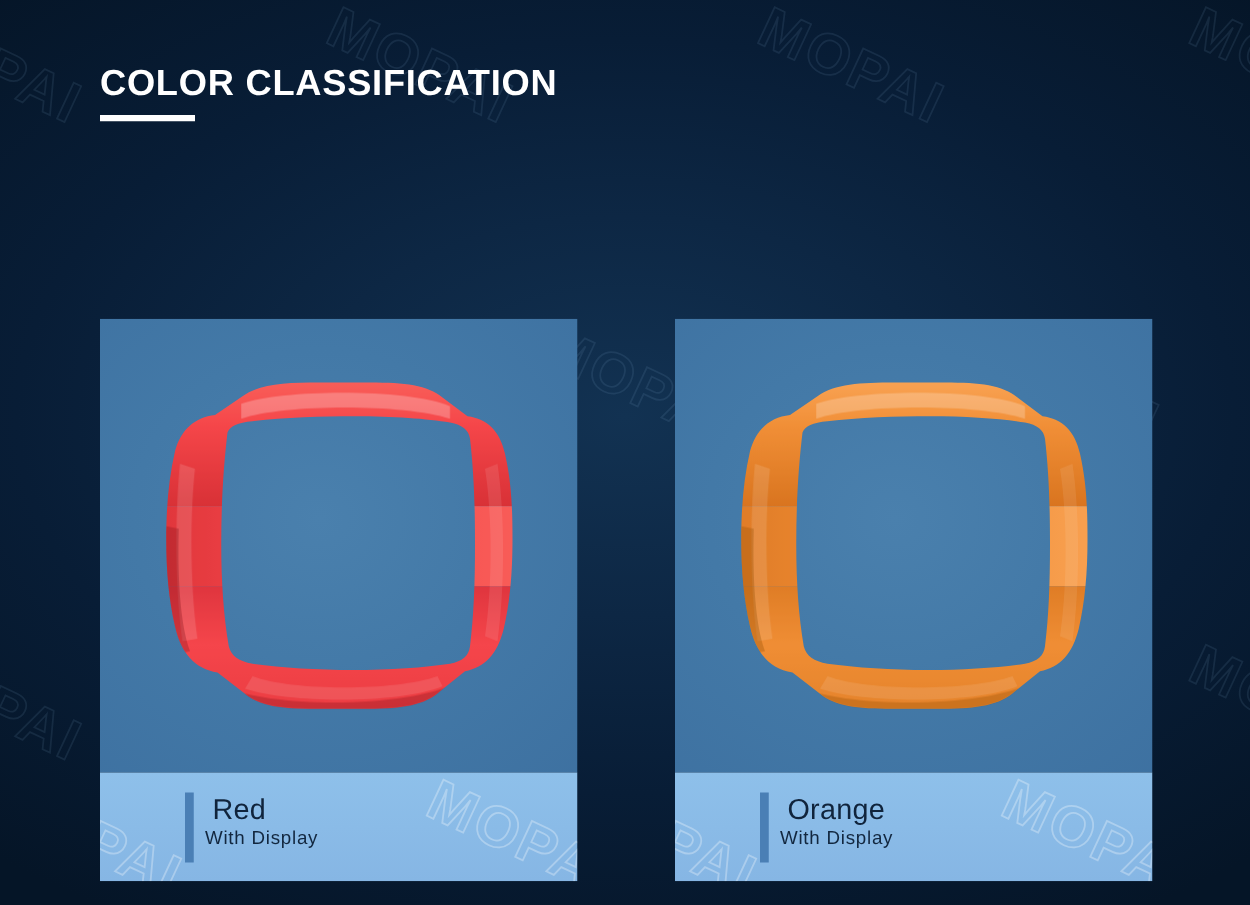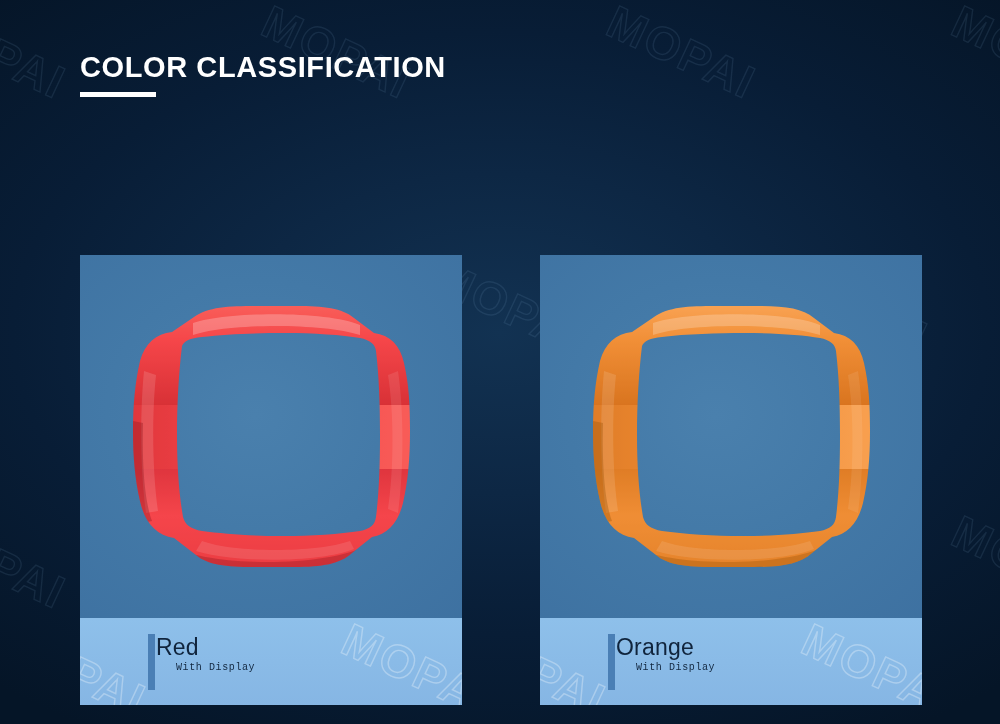--- a/index.html
+++ b/index.html
@@ -125,32 +125,32 @@
     position: absolute;
     left: 68px;
     top: 16px;
     width: 7px;
     height: 56px;
     background: #4a7fb5;
     z-index: 3;
   }
   .cap-title {
     margin: 0;
-    padding-left: 8px;
+    padding-left: 22px;
     font-size: 23px;
     font-weight: 400;
     color: #10243c;
     line-height: 1.12;
     letter-spacing: 0.2px;
   }
   .cap-sub {
-    margin: 1px 0 0 12px;
+    margin: 1px 0 0 0;
     padding-left: 16px;
-    font-family: Liberation Mono, monospace;
-    font-size: 10px;
+    font-family: Liberation Sans, sans-serif;
+    font-size: 15px;
     font-weight: 400;
     color: #12273f;
     letter-spacing: 0.6px;
   }
 </style>
 </head>
 <body>
 
 <div class="page">
 

